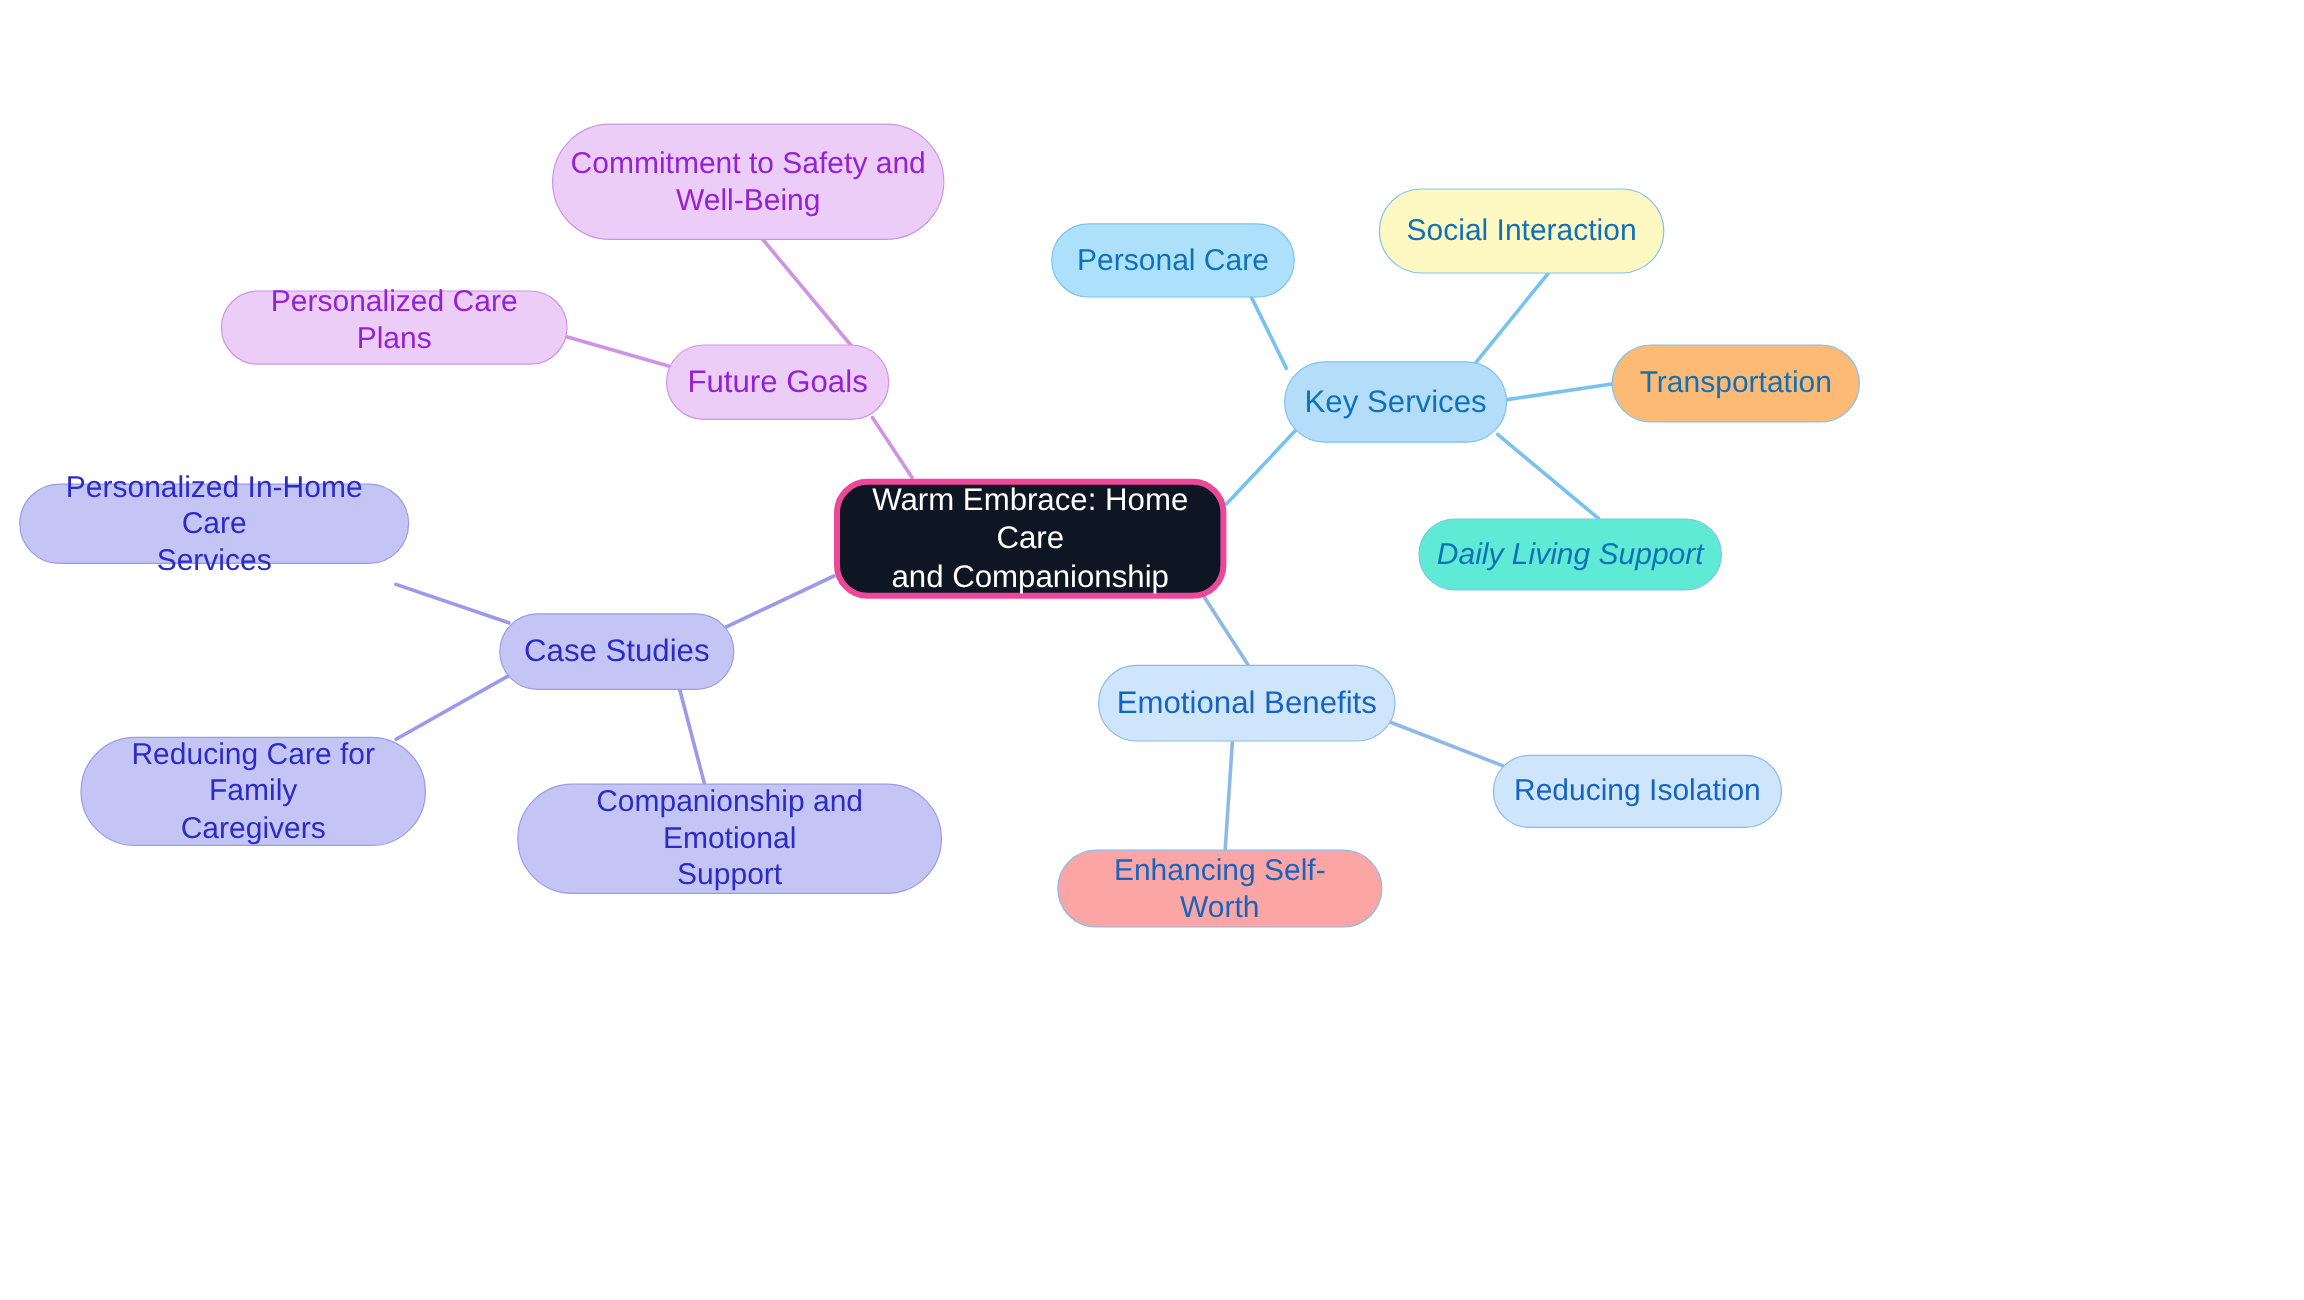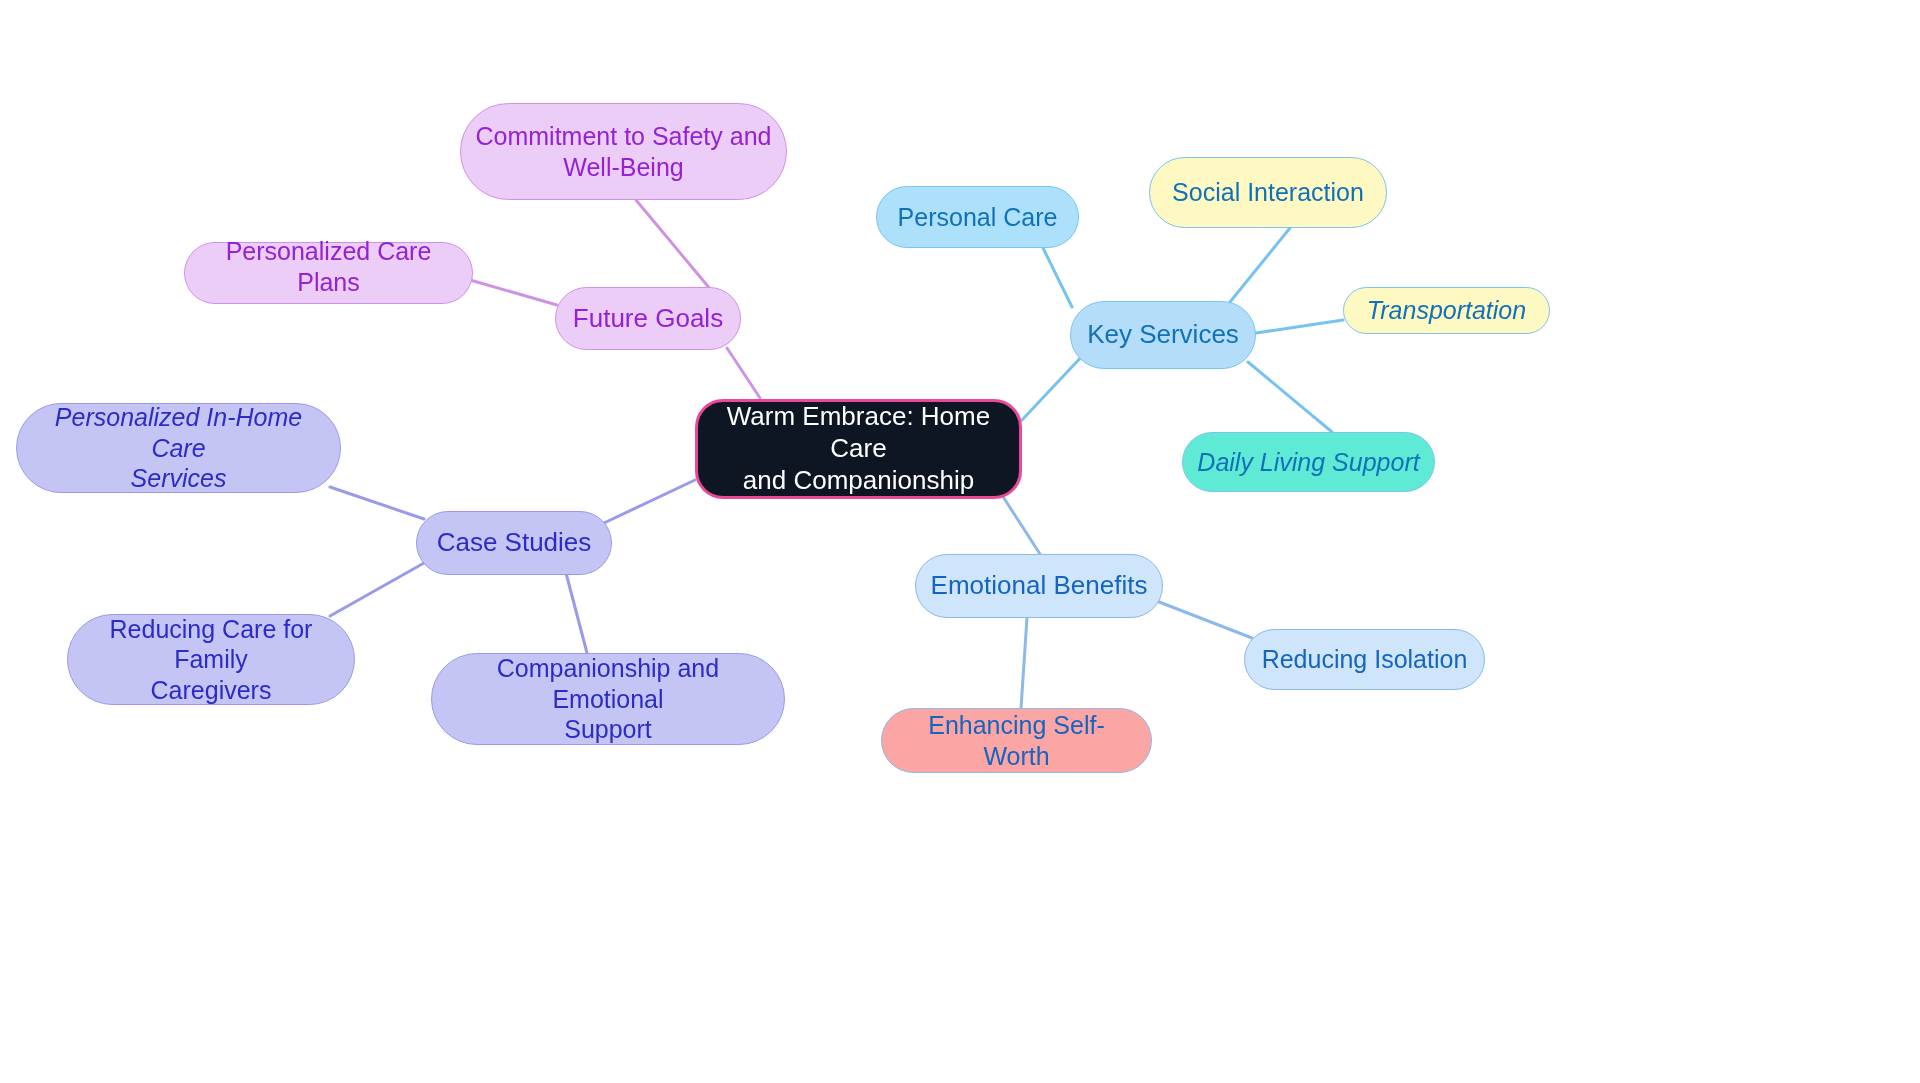--- a/index.html
+++ b/index.html
@@ -37,21 +37,21 @@
     justify-content: center;
     text-align: center;
     border-radius: 999px;
     line-height: 1.22;
     white-space: pre-line;
     padding: 6px 14px;
   }
   .node-root {
     background: #0f1623;
     color: #ffffff;
-    border: 3px solid #ec4899;
+    border: 5px solid #ec4899;
     border-radius: 28px;
     font-size: 26px;
   }
   .node-branch {
     font-size: 26px;
     border-width: 1.6px;
     border-style: solid;
   }
   .node-leaf {
     font-size: 25px;
@@ -79,27 +79,27 @@
       <line x1="760" y1="398" x2="727" y2="348" stroke="#cf93e6" stroke-width="3" stroke-linecap="round"></line>
       <line x1="711" y1="290" x2="636" y2="200" stroke="#cf93e6" stroke-width="3" stroke-linecap="round"></line>
       <line x1="557" y1="305" x2="470" y2="280" stroke="#cf93e6" stroke-width="3" stroke-linecap="round"></line>
     </svg>
   <div id="node-layer">
       <div class="node node-root" style="left: 695px; top: 399px; width: 327px; height: 100px;"><span>Warm Embrace: Home Care
 and Companionship</span></div>
       <div class="node node-branch" style="left: 1070px; top: 301px; width: 186px; height: 68px; background: rgb(179, 221, 249); border-color: rgb(124, 196, 240); color: rgb(17, 113, 184);"><span>Key Services</span></div>
       <div class="node node-leaf" style="left: 876px; top: 186px; width: 203px; height: 62px; background: rgb(173, 225, 251); border-color: rgb(124, 196, 240); color: rgb(17, 113, 184);"><span>Personal Care</span></div>
       <div class="node node-leaf" style="left: 1149px; top: 157px; width: 238px; height: 71px; background: #fef9c3; border-color: rgb(124, 196, 240); color: rgb(17, 113, 184); text-align: center;"><span>Social Interaction</span></div>
-      <div class="node node-leaf" style="left: 1343px; top: 287px; width: 207px; height: 47px; background: #fef9c3; border-color: rgb(124, 196, 240); color: rgb(17, 113, 184); font-style: italic;"><span>Transportation</span></div>
+      <div class="node node-leaf" style="left: 1343px; top: 287px; width: 207px; height: 65px; background: #fdba74; border-color: rgb(124, 196, 240); color: rgb(17, 113, 184);"><span>Transportation</span></div>
       <div class="node node-leaf" style="left: 1182px; top: 432px; width: 253px; height: 60px; background: #5eead4; border-color: rgb(124, 196, 240); color: rgb(17, 113, 184); font-style: italic;"><span>Daily Living Support</span></div>
       <div class="node node-branch" style="left: 915px; top: 554px; width: 248px; height: 64px; background: rgb(207, 229, 251); border-color: rgb(140, 185, 232); color: rgb(21, 101, 192);"><span>Emotional Benefits</span></div>
       <div class="node node-leaf" style="left: 1244px; top: 629px; width: 241px; height: 61px; background: rgb(207, 229, 251); border-color: rgb(140, 185, 232); color: rgb(21, 101, 192);"><span>Reducing Isolation</span></div>
       <div class="node node-leaf" style="left: 881px; top: 708px; width: 271px; height: 65px; background: #fca5a5; border-color: rgb(140, 185, 232); color: rgb(21, 101, 192);"><span>Enhancing Self-Worth</span></div>
       <div class="node node-branch" style="left: 416px; top: 511px; width: 196px; height: 64px; background: rgb(197, 197, 245); border-color: rgb(154, 154, 234); color: rgb(43, 43, 200);"><span>Case Studies</span></div>
-      <div class="node node-leaf" style="left: 16px; top: 403px; width: 325px; height: 90px; background: rgb(197, 197, 245); border-color: rgb(154, 154, 234); color: rgb(43, 43, 200); font-style: italic;"><span>Personalized In-Home Care
+      <div class="node node-leaf" style="left: 16px; top: 403px; width: 325px; height: 67px; background: rgb(197, 197, 245); border-color: rgb(154, 154, 234); color: rgb(43, 43, 200);"><span>Personalized In-Home Care
 Services</span></div>
       <div class="node node-leaf" style="left: 67px; top: 614px; width: 288px; height: 91px; background: rgb(197, 197, 245); border-color: rgb(154, 154, 234); color: rgb(43, 43, 200);"><span>Reducing Care for Family
 Caregivers</span></div>
       <div class="node node-leaf" style="left: 431px; top: 653px; width: 354px; height: 92px; background: rgb(197, 197, 245); border-color: rgb(154, 154, 234); color: rgb(43, 43, 200); justify-content: flex-end;"><span>Companionship and Emotional
 Support</span></div>
       <div class="node node-branch" style="left: 555px; top: 287px; width: 186px; height: 63px; background: rgb(236, 205, 247); border-color: rgb(207, 147, 230); color: rgb(148, 34, 212);"><span>Future Goals</span></div>
       <div class="node node-leaf" style="left: 460px; top: 103px; width: 327px; height: 97px; background: rgb(236, 205, 247); border-color: rgb(207, 147, 230); color: rgb(148, 34, 212);"><span>Commitment to Safety and
 Well-Being</span></div>
       <div class="node node-leaf" style="left: 184px; top: 242px; width: 289px; height: 62px; background: rgb(236, 205, 247); border-color: rgb(207, 147, 230); color: rgb(148, 34, 212); align-items: flex-end;"><span>Personalized Care Plans</span></div>
     </div>

